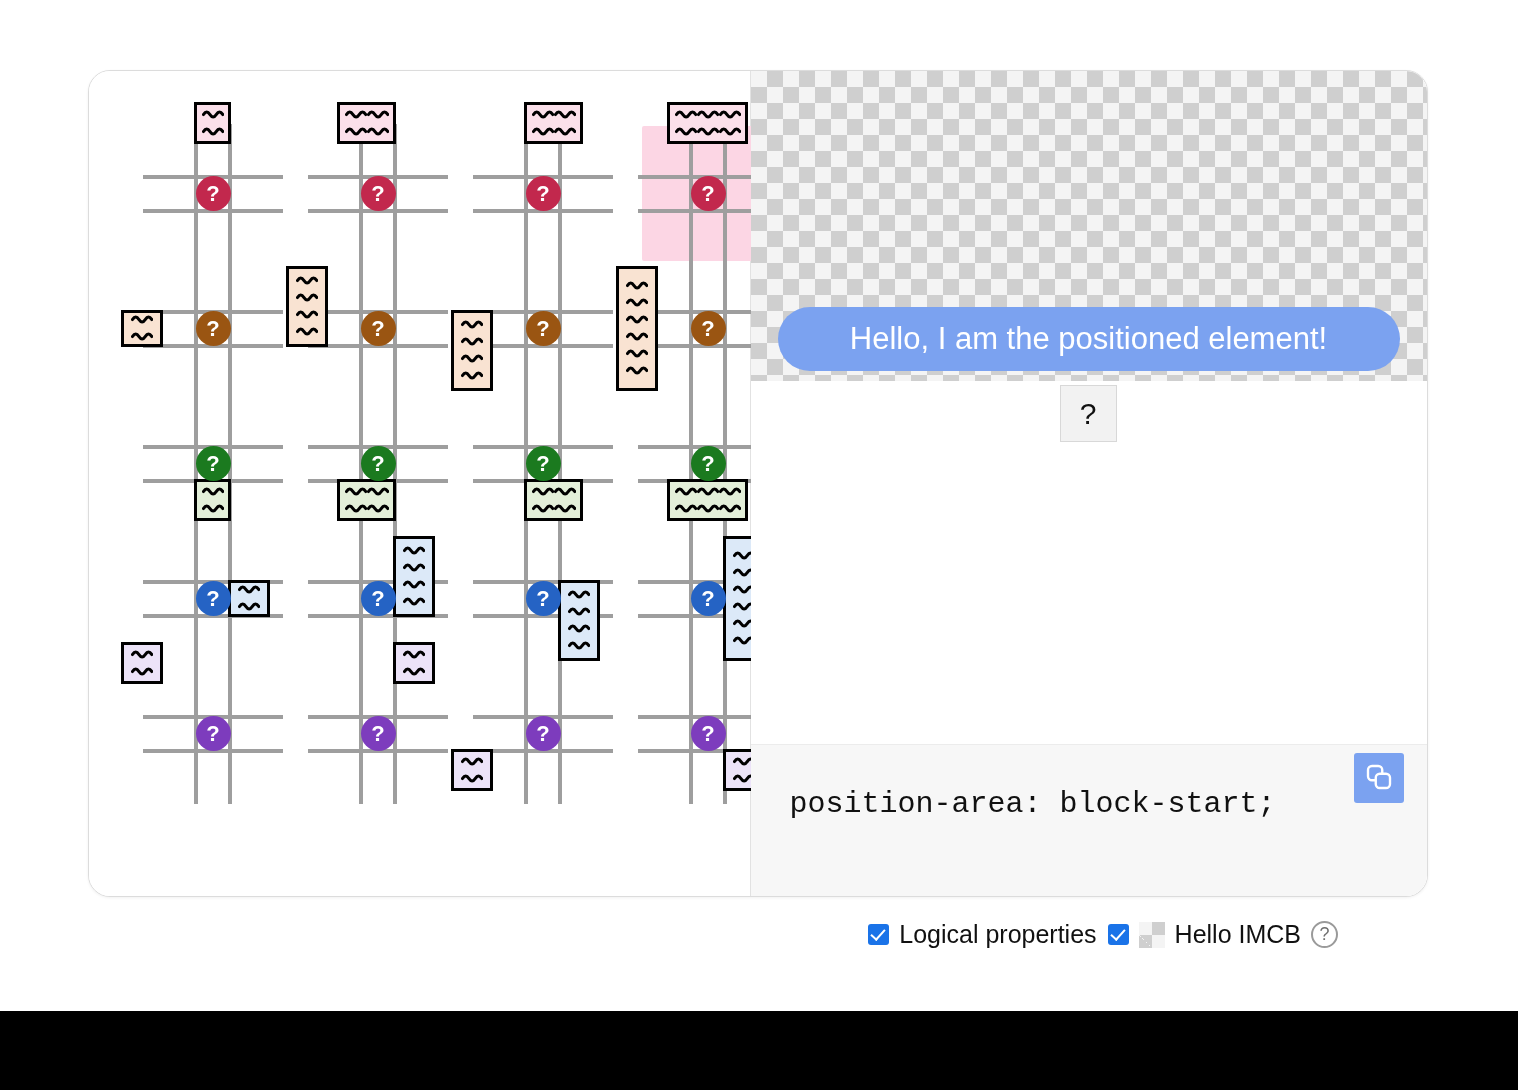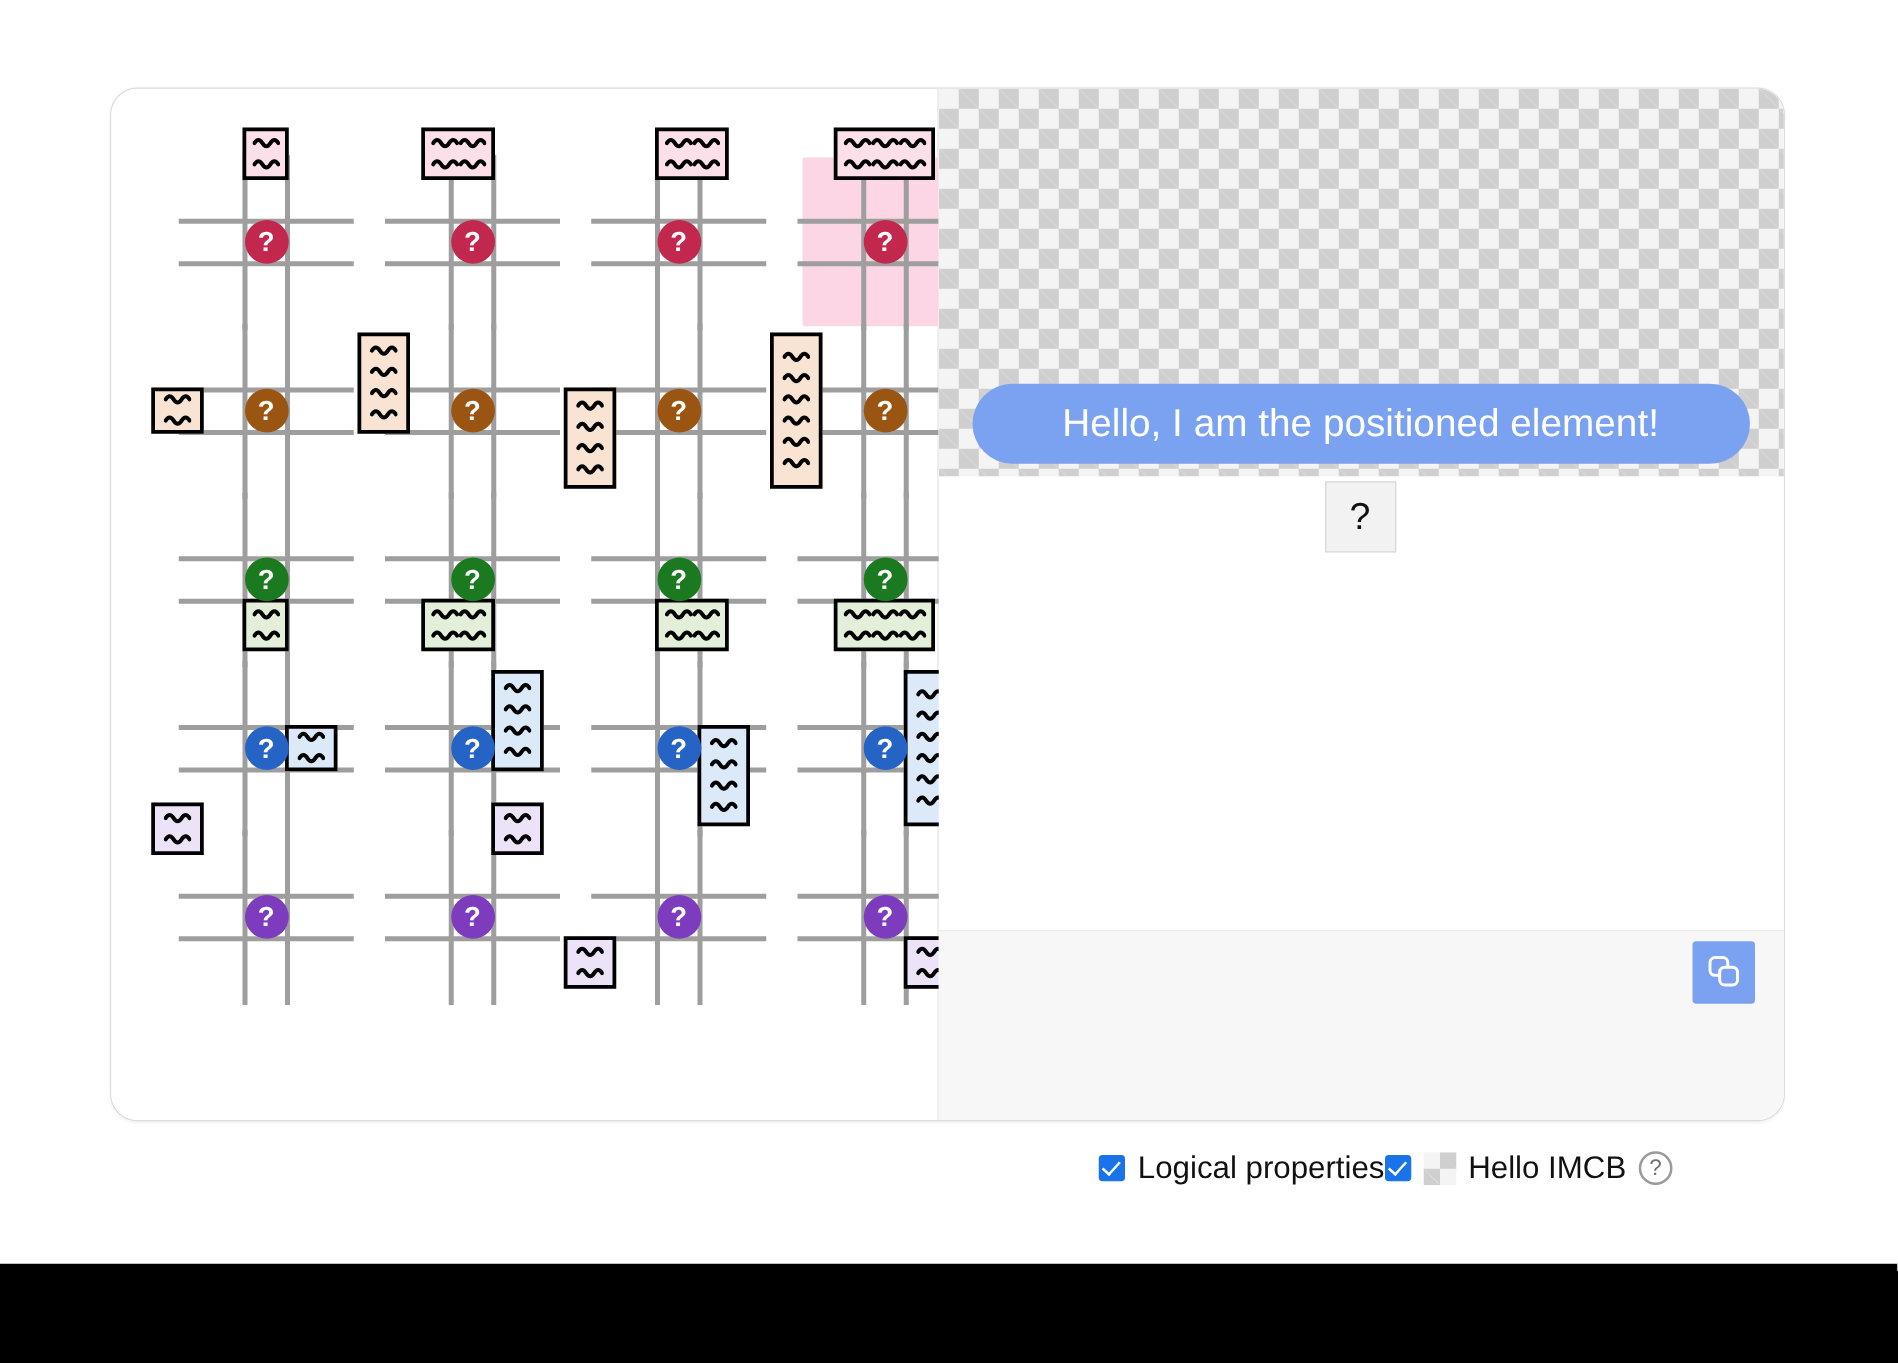--- a/index.html
+++ b/index.html
@@ -160,20 +160,21 @@
     display: flex; align-items: center; justify-content: center;
     cursor: pointer;
     padding: 0;
   }
 
   
   .controls {
     position: absolute;
     left: 0; top: 920px; width: 1428px;
     display: flex; align-items: center; justify-content: flex-end;
+    gap: 11px;
     padding-right: 90px;
     font-size: 25px;
     color: #111111;
   }
   .ctrl-group { display:flex; align-items:center; gap: 10px; }
   .cbox {
     width: 21px; height: 21px;
     border-radius: 3px;
     background: #1a73e8;
     position: relative;
@@ -557,20 +558,21 @@
 
     <div class="right-pane">
 
       <div class="imcb"></div>
 
       <div class="bubble">Hello, I am the positioned element!</div>
 
       <div class="anchor-chip">?</div>
 
       <div class="code-panel">
+        <div class="code-text">position-area: block-start;</div>
         <button class="copy-btn">
           <span>
             <svg width="30" height="30" viewBox="0 0 24 24" fill="none" stroke="#ffffff" stroke-width="1.9">
               <rect x="3.2" y="3.2" width="11.4" height="11.4" rx="3.2"></rect>
               <rect x="9.4" y="9.4" width="11.4" height="11.4" rx="3.2" fill="#7ba2f0"></rect>
             </svg>
           </span>
         </button>
       </div>
 

